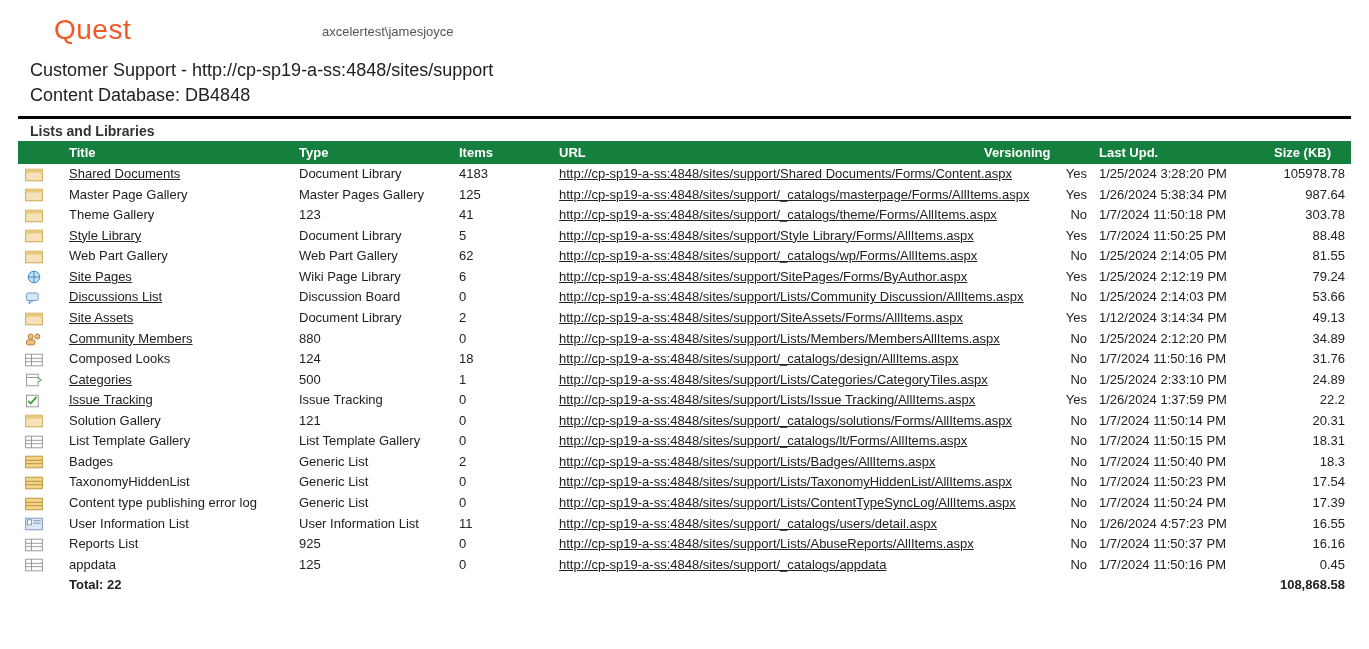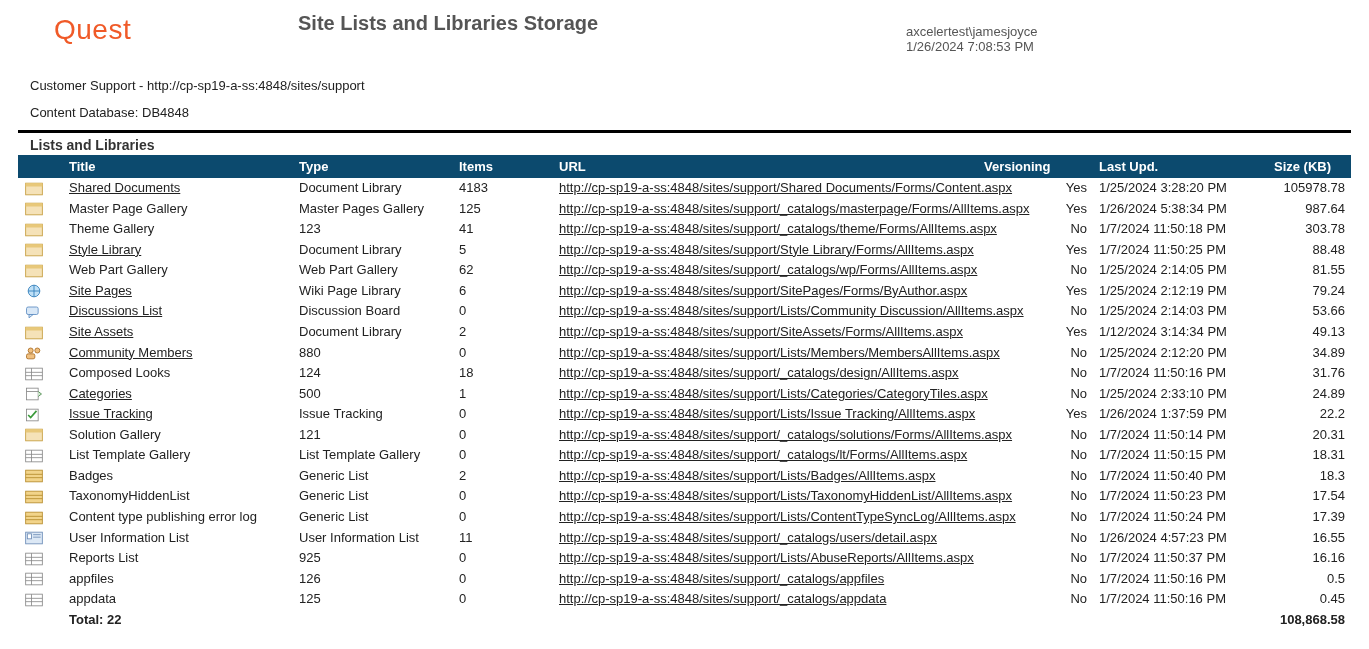--- a/index.html
+++ b/index.html
@@ -34,43 +34,43 @@
     font-weight: 600;
   }
   .user-wrap {
     flex: 1;
     padding-top: 24px;
     color:#555;
     font-size:13px;
     padding-left:24px;
   }
   .meta {
-    font-size: 13px;
+    font-size: 18px;
     color: #222;
-    margin: 12px 0 4px 12px;
+    margin: 2px 0 4px 12px;
   }
   .rule {
     border: none;
     border-top: 3px solid #000;
     margin: 10px 0 4px 0;
   }
   .section-title {
     font-size: 14px;
     font-weight: 600;
     color:#333;
     margin: 2px 0;
     padding-left: 12px;
   }
   table.report {
     border-collapse: collapse;
     width: 100%;
     table-layout: fixed;
   }
   table.report thead th {
-    background: #0c4a6e;
+    background: #15803d;
     color: #fff;
     font-weight: 600;
     font-size: 13px;
     text-align: left;
     padding: 4px 6px;
     border: none;
   }
   table.report td {
     padding: 2px 6px;
     font-size: 13px;
@@ -103,26 +103,22 @@
     vertical-align:middle;
   }
 </style>
 </head>
 <body>
 
 <div class="header">
   <div class="brand-wrap">
     <div class="brand">Quest</div>
   </div>
-  <div class="title-wrap">
-    <div class="title">Site Lists and Libraries Storage</div>
-  </div>
   <div class="user-wrap">
     <div>axcelertest\jamesjoyce</div>
-    <div>1/26/2024 7:08:53 PM</div>
   </div>
 </div>
 
 <div class="meta">Customer Support - http://cp-sp19-a-ss:4848/sites/support</div>
 <div class="meta">Content Database: DB4848</div>
 
 <hr class="rule">
 
 <div class="section-title">Lists and Libraries</div>
 
@@ -410,35 +406,20 @@
         <td>1/7/2024 11:50:37 PM</td>
         <td class="col-size">16.16</td>
       </tr>
       <tr>
         <td><svg class="icn" viewBox="0 0 24 18">
             <rect x="2" y="2" width="20" height="14" fill="#fff" stroke="#888"></rect>
             <line x1="2" y1="7" x2="22" y2="7" stroke="#888"></line>
             <line x1="2" y1="11" x2="22" y2="11" stroke="#888"></line>
             <line x1="9" y1="2" x2="9" y2="16" stroke="#888"></line>
           </svg></td>
-        <td>appfiles</td>
-        <td>126</td>
-        <td>0</td>
-        <td><a class="link" href="#">http://cp-sp19-a-ss:4848/sites/support/_catalogs/appfiles</a></td>
-        <td class="col-ver">No</td>
-        <td>1/7/2024 11:50:16 PM</td>
-        <td class="col-size">0.5</td>
-      </tr>
-      <tr>
-        <td><svg class="icn" viewBox="0 0 24 18">
-            <rect x="2" y="2" width="20" height="14" fill="#fff" stroke="#888"></rect>
-            <line x1="2" y1="7" x2="22" y2="7" stroke="#888"></line>
-            <line x1="2" y1="11" x2="22" y2="11" stroke="#888"></line>
-            <line x1="9" y1="2" x2="9" y2="16" stroke="#888"></line>
-          </svg></td>
         <td>appdata</td>
         <td>125</td>
         <td>0</td>
         <td><a class="link" href="#">http://cp-sp19-a-ss:4848/sites/support/_catalogs/appdata</a></td>
         <td class="col-ver">No</td>
         <td>1/7/2024 11:50:16 PM</td>
         <td class="col-size">0.45</td>
       </tr>
     </tbody>
   <tbody>

